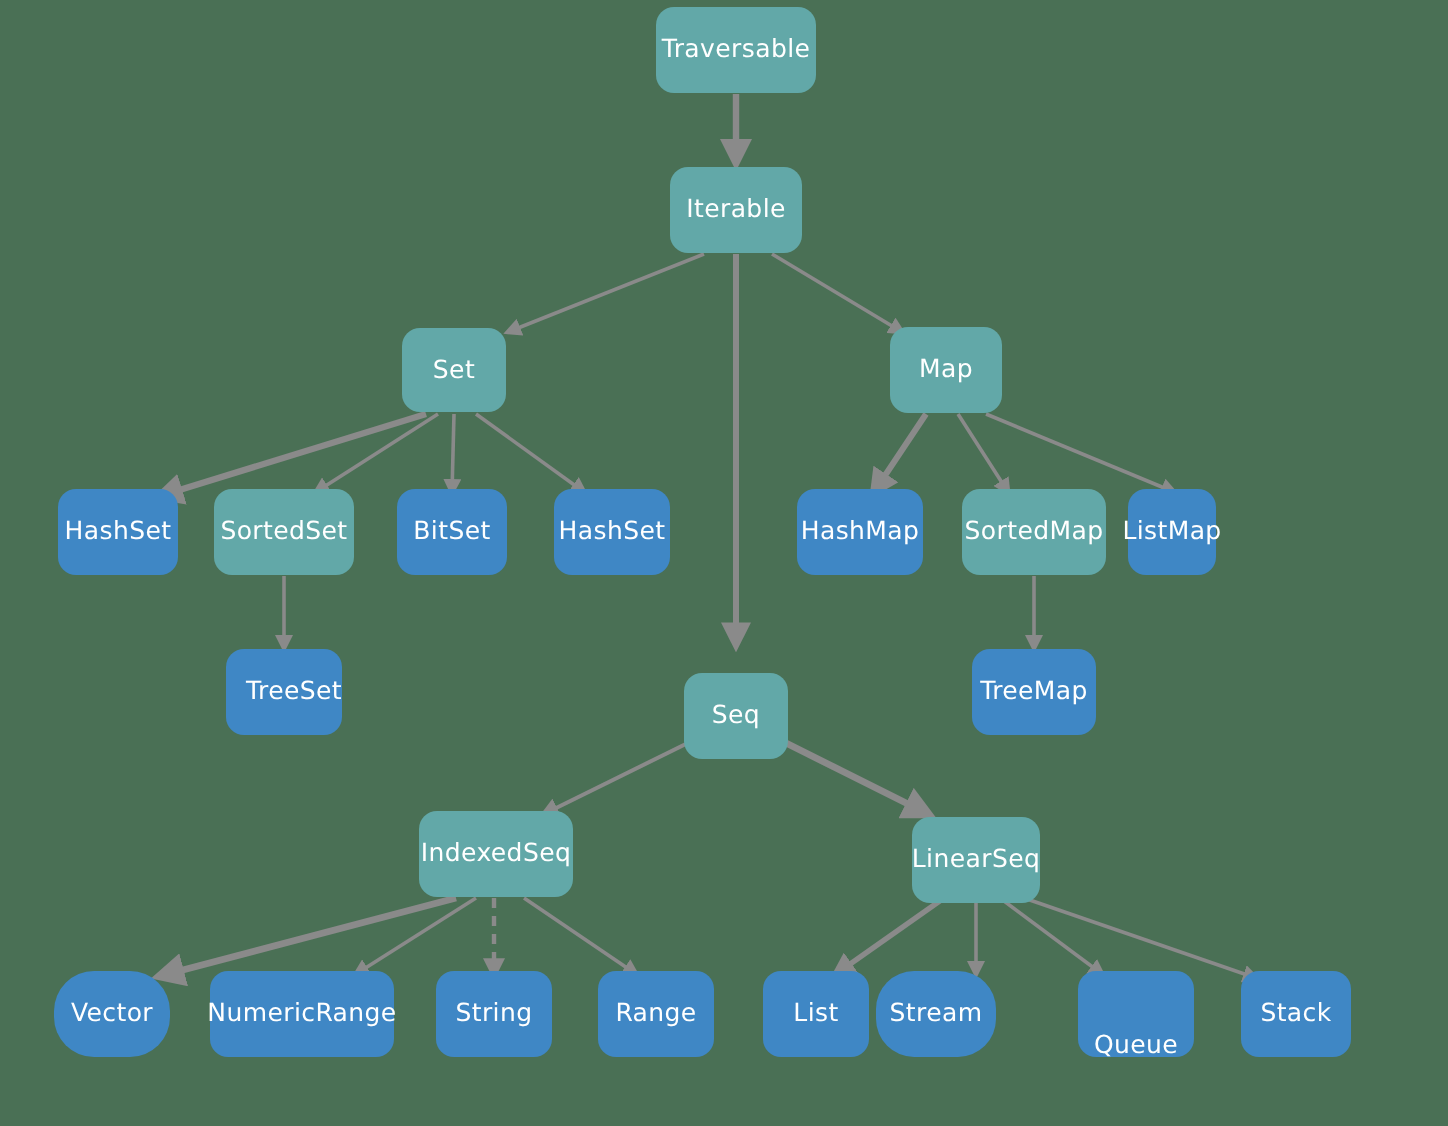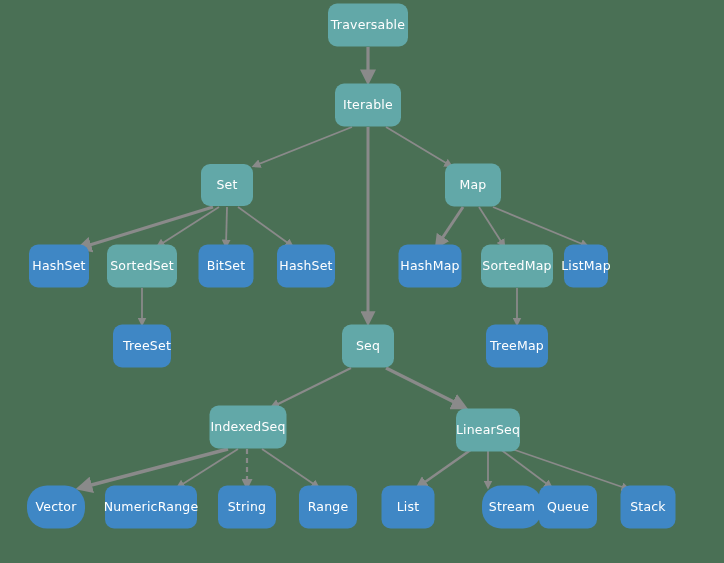--- a/index.html
+++ b/index.html
@@ -93,21 +93,21 @@
       </div>
       <div class="node trait" style="left: 517px; top: 266px; width: 72px; height: 43px;">
         <span>SortedMap</span>
       </div>
       <div class="node cls" style="left: 586px; top: 266px; width: 44px; height: 43px;">
         <span>ListMap</span>
       </div>
       <div class="node cls" style="left: 142px; top: 346px; width: 58px; height: 43px; justify-content: flex-end;">
         <span>TreeSet</span>
       </div>
-      <div class="node trait" style="left: 368px; top: 346px; width: 52px; height: 43px;">
+      <div class="node trait" style="left: 368px; top: 358px; width: 52px; height: 43px;">
         <span>Seq</span>
       </div>
       <div class="node cls" style="left: 517px; top: 346px; width: 62px; height: 43px;">
         <span>TreeMap</span>
       </div>
       <div class="node trait" style="left: 248px; top: 427px; width: 77px; height: 43px;">
         <span>IndexedSeq</span>
       </div>
       <div class="node trait" style="left: 488px; top: 430px; width: 64px; height: 43px; text-align: right;">
         <span>LinearSeq</span>
@@ -120,23 +120,23 @@
       </div>
       <div class="node cls" style="left: 247px; top: 507px; width: 58px; height: 43px;">
         <span>String</span>
       </div>
       <div class="node cls" style="left: 328px; top: 507px; width: 58px; height: 43px;">
         <span>Range</span>
       </div>
       <div class="node cls" style="left: 408px; top: 507px; width: 53px; height: 43px;">
         <span>List</span>
       </div>
-      <div class="node cls" style="left: 512px; top: 507px; width: 60px; height: 43px; border-radius: 19px;">
+      <div class="node cls" style="left: 468px; top: 507px; width: 60px; height: 43px; border-radius: 19px;">
         <span>Stream</span>
       </div>
-      <div class="node cls" style="left: 568px; top: 507px; width: 58px; height: 43px;">
+      <div class="node cls" style="left: 568px; top: 507px; width: 58px; height: 43px; align-items: flex-end;">
         <span>Queue</span>
       </div>
       <div class="node cls" style="left: 648px; top: 507px; width: 55px; height: 43px;">
         <span>Stack</span>
       </div>
     </div>
 </div>
 
 </body></html>

